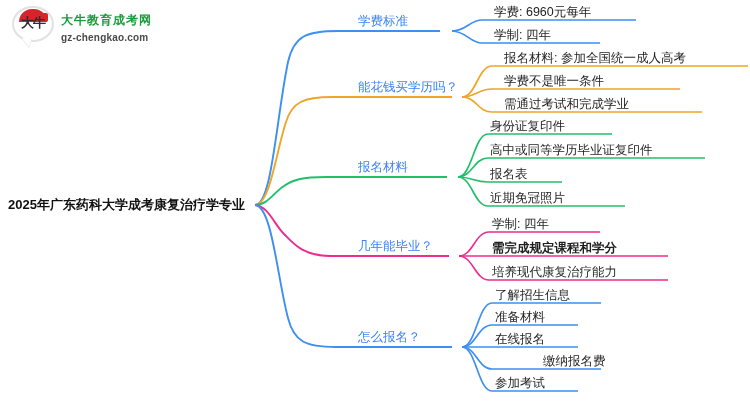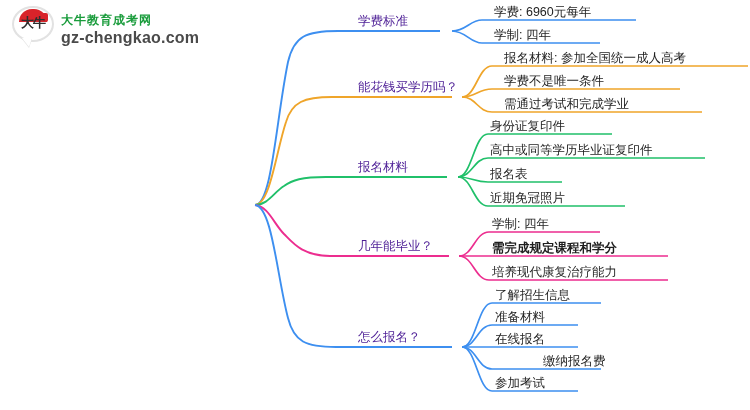--- a/index.html
+++ b/index.html
@@ -38,42 +38,42 @@
     position:absolute;left:5px;top:11px;width:32px;text-align:center;
     font-size:13px;font-weight:bold;color:#2f2f2f;line-height:11px;
     letter-spacing:-1px;
   }
   .logo-text{display:flex;flex-direction:column;justify-content:center;}
   .logo-title{
     font-size:12px;font-weight:bold;color:#1a9c3c;letter-spacing:1px;
     line-height:21px;
   }
   .logo-sub{
-    font-size:16px;font-weight:bold;color:#4a4a4a;letter-spacing:.2px;
+    font-size:10px;font-weight:bold;color:#4a4a4a;letter-spacing:.2px;
     line-height:13px;
   }
 
   
   #wires{position:absolute;left:0;top:0;width:750px;height:410px;}
 
   
   .node{
     position:absolute;
     font-size:12.5px;
     color:#1b1b1b;
     white-space:nowrap;
     line-height:16px;
   }
   .root{
     font-size:13px;
     font-weight:bold;
     color:#111111;
     left:8px;top:197px;
   }
-  .branch-label{font-size:12.5px;color:#4c1d95;text-align:right;}
+  .branch-label{font-size:12.5px;color:#3b82f6;text-align:right;}
   .leaf-label{font-size:12.5px;color:#1f1f1f;}
 </style>
 </head>
 <body>
 
 <div id="stage">
 
   <div class="logo">
     <div class="logo-mark">
       <div class="logo-bubble"></div>
@@ -115,20 +115,21 @@
     <path d="M459,256 C473,256 475,256 489,256 L668,256" fill="none" stroke="#ec2d8f" stroke-width="1.7"></path>
     <path d="M459,256 C473,256 475,280 489,280 L668,280" fill="none" stroke="#ec2d8f" stroke-width="1.7"></path>
 
     <path d="M462,347 C476,347 478,303 492,303 L601,303" fill="none" stroke="#3d8ff0" stroke-width="1.7"></path>
     <path d="M462,347 C476,347 478,325 492,325 L578,325" fill="none" stroke="#3d8ff0" stroke-width="1.7"></path>
     <path d="M462,347 C476,347 478,347 492,347 L578,347" fill="none" stroke="#3d8ff0" stroke-width="1.7"></path>
     <path d="M462,347 C476,347 478,369 492,369 L601,369" fill="none" stroke="#3d8ff0" stroke-width="1.7"></path>
     <path d="M462,347 C476,347 478,391 492,391 L578,391" fill="none" stroke="#3d8ff0" stroke-width="1.7"></path>
   </svg>
 
+  <div class="node root">2025年广东药科大学成考康复治疗学专业</div>
 
   <div class="node branch-label" style="left:358px;top:13px;">学费标准</div>
   <div class="node branch-label" style="left:358px;top:79px;">能花钱买学历吗？</div>
   <div class="node branch-label" style="left:358px;top:159px;">报名材料</div>
   <div class="node branch-label" style="left:358px;top:238px;">几年能毕业？</div>
   <div class="node branch-label" style="left:358px;top:329px;">怎么报名？</div>
 
   <div class="node leaf-label" style="left:494px;top:4px;">学费: 6960元每年</div>
   <div class="node leaf-label" style="left:494px;top:27px;">学制: 四年</div>
 

